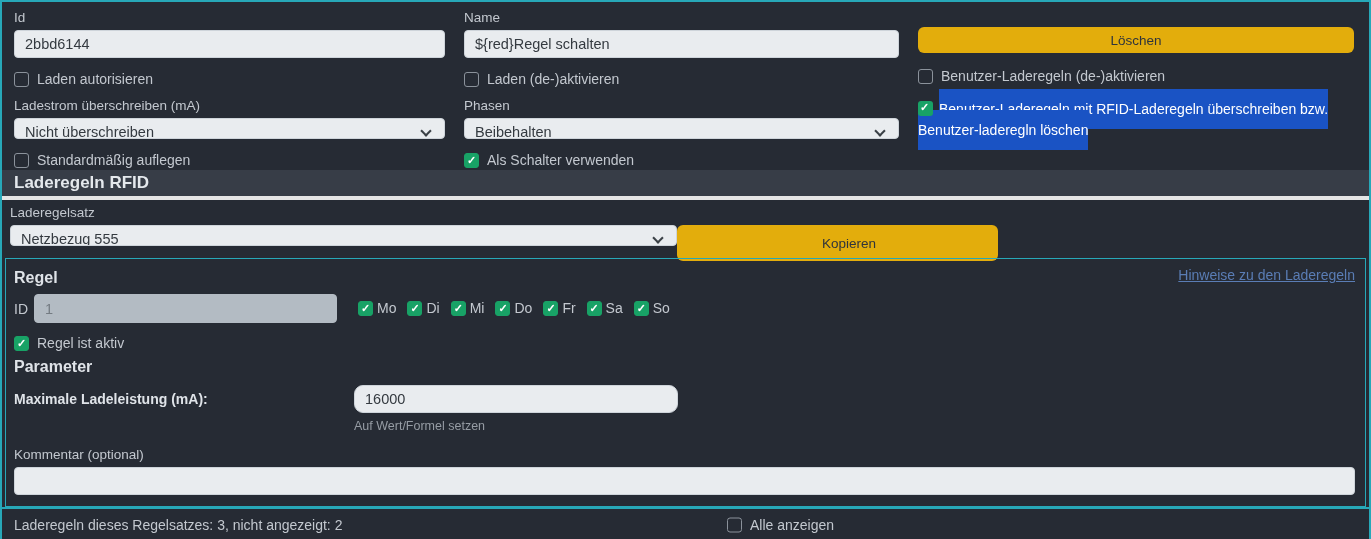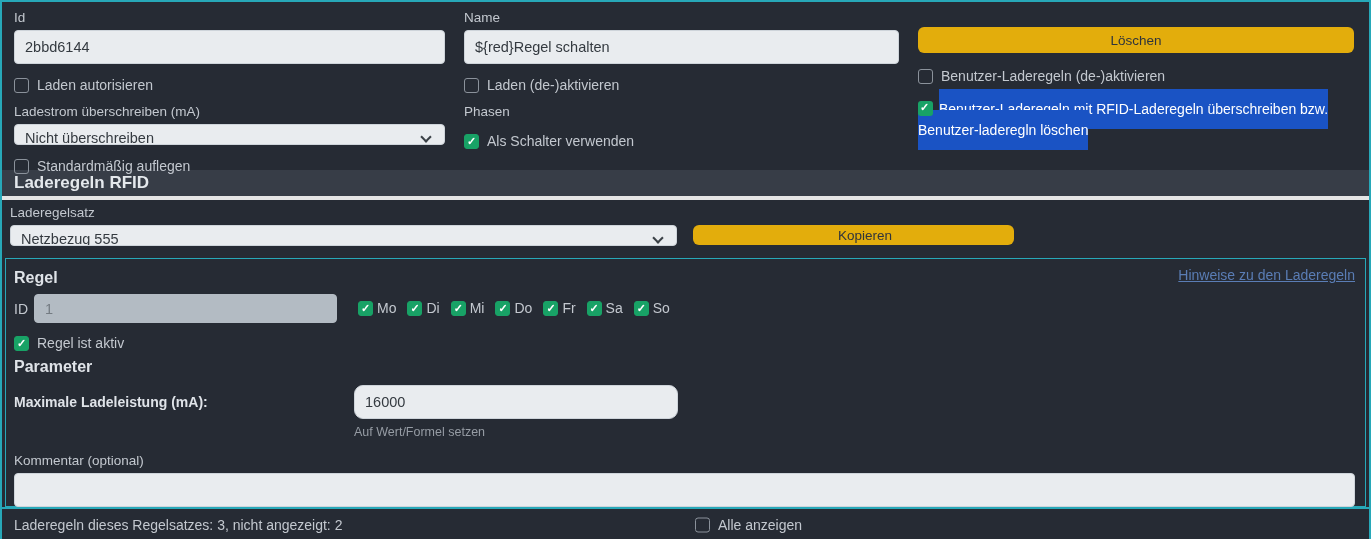--- a/index.html
+++ b/index.html
@@ -24,21 +24,21 @@
     background:var(--bg);
     border:2px solid var(--teal);
     border-bottom:none;
     position:relative;
   }
   .main-area{border-bottom:2px solid var(--teal);}
 
   
   .field-label{font-size:13.5px;color:var(--label);line-height:17px;}
   .text-input{
-    display:block;width:100%;height:34px;background:var(--input-bg);
+    display:block;width:100%;height:28px;background:var(--input-bg);
     border:1px solid #ced4da;border-radius:4px;color:var(--input-text);
     font-size:14.5px;padding:0 10px;outline:none;
   }
   .text-input:disabled{background:var(--disabled-bg);color:var(--disabled-text);border-color:var(--disabled-bg);}
   .select-box{
     position:relative;height:21px;background:var(--input-bg);
     border:1px solid #ced4da;border-radius:4px;color:var(--input-text);
     font-size:14.5px;line-height:26px;padding:0 30px 0 10px;cursor:pointer;
     white-space:nowrap;overflow:hidden;
   }
@@ -90,21 +90,21 @@
   .section-header{
     height:30px;background:var(--bg-header);border-bottom:4px solid #e5e5e5;
     display:flex;align-items:center;padding-left:12px;
   }
   .section-header h2{font-size:17px;font-weight:bold;color:#e4e8ec;}
 
   
   .ruleset{height:58px;padding:4px 15px 0 8px;}
   .ruleset-row{display:flex;margin-top:4px;}
   .ruleset-row .select-box{width:667px;}
-  .ruleset-row .btn{width:321px;margin-left:16px;height:20px;padding-left:23px;}
+  .ruleset-row .btn{width:321px;height:36px;padding-left:23px;}
 
   
   .rule-panel{
     height:249px;margin:0 3px;border:1px solid var(--teal);
     padding:4px 10px 0 8px;position:relative;
   }
   .panel-title{font-size:16px;font-weight:bold;color:var(--heading);}
   .rule-panel .panel-title{margin-top:6px;}
   .hints-link{
     position:absolute;top:8px;right:10px;font-size:14px;
@@ -124,21 +124,21 @@
   .formula-hint{margin-left:340px;margin-top:6px;font-size:12.5px;color:var(--hint);}
   .comment-label{margin-top:13px;}
   .comment-input{margin-top:4px;}
 
   
   .footer{height:32px;position:relative;}
   .footer .status{
     position:absolute;left:12px;top:50%;transform:translateY(-50%);
     font-size:14px;color:var(--label);
   }
-  .footer .cb{position:absolute;left:693px;top:50%;transform:translateY(-50%);}
+  .footer .cb{position:absolute;left:725px;top:50%;transform:translateY(-50%);}
 </style>
 </head>
 <body>
 
 <div class="main-area">
 
   <div class="top-form">
 
     <div class="col">
       <div class="field-label">Id</div>
@@ -159,20 +159,24 @@
     </div>
 
     <div class="col">
       <div class="field-label">Name</div>
       <input class="text-input" type="text" value="${red}Regel schalten" style="">
       <label class="cb">
         <span class="box"></span>
         <span class="cb-label">Laden (de-)aktivieren</span>
       </label>
       <div class="field-label second-label">Phasen</div>
+      <div class="select-box">
+        <span>Beibehalten</span>
+        <span class="chevron"></span>
+      </div>
       <label class="cb checked">
         <span class="box"></span>
         <span class="cb-label">Als Schalter verwenden</span>
       </label>
     </div>
 
     <div class="col col3">
       <button class="btn delete-btn">Löschen</button>
       <label class="cb">
         <span class="box"></span>

